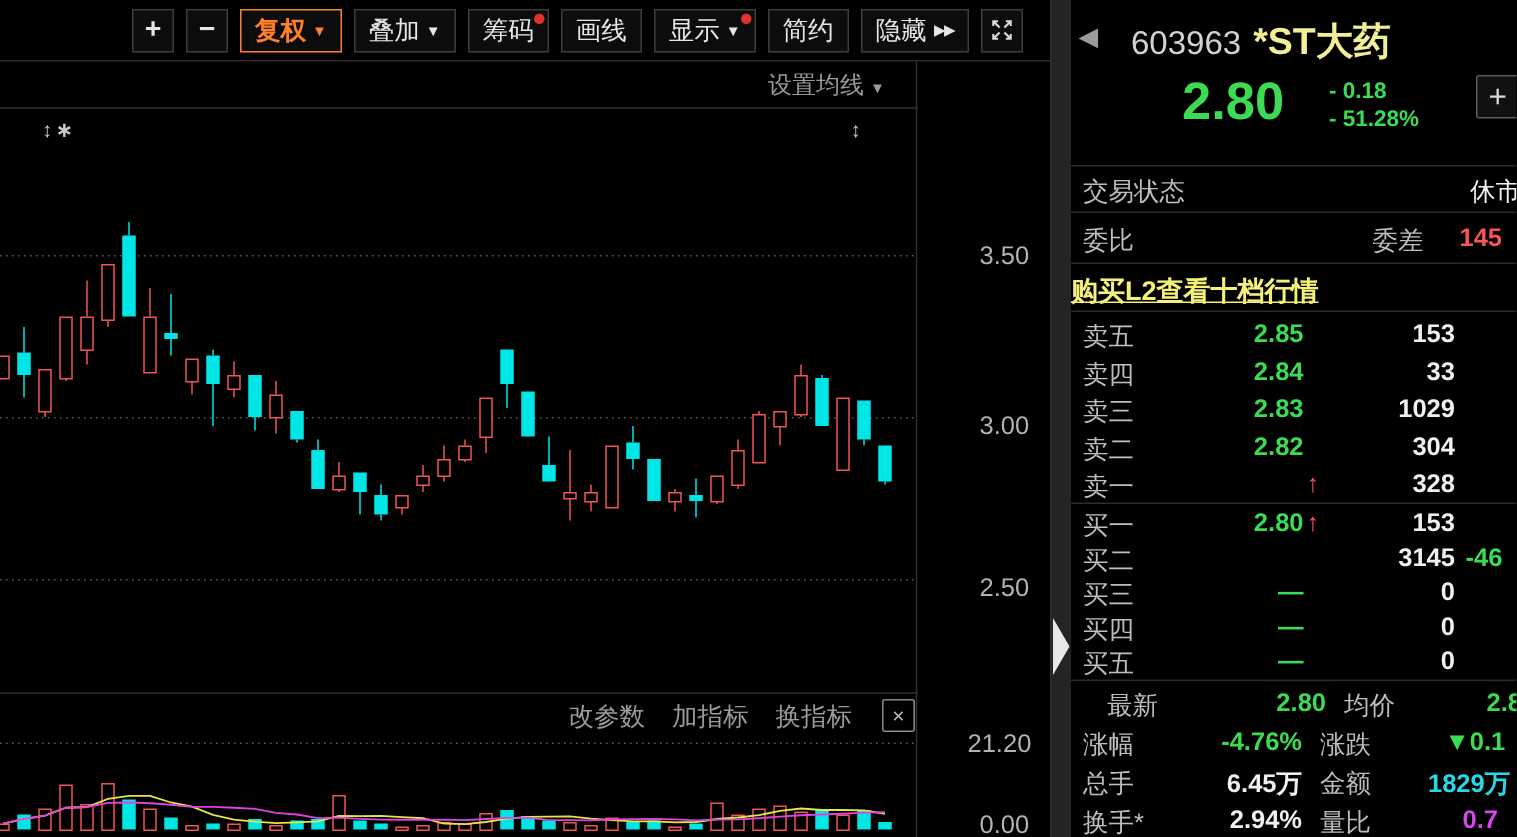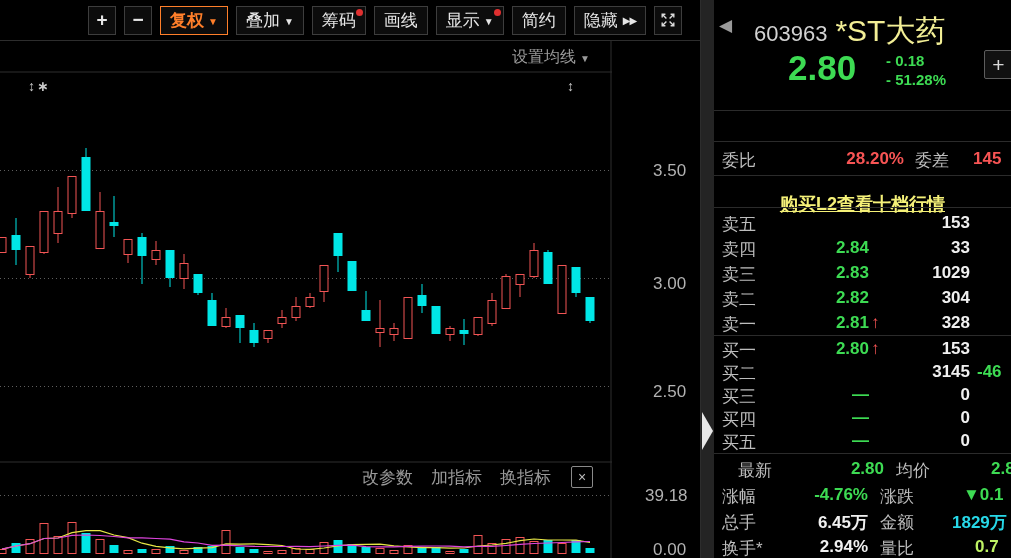--- a/index.html
+++ b/index.html
@@ -18,43 +18,43 @@
   .tbtn .caret{font-size:10px;margin-left:4px;transform:translateY(1px);}
   .tbtn .dot{position:absolute;top:2px;right:2px;width:7px;height:7px;border-radius:50%;background:#e03030;}
   .tbtn .chev{font-size:10px;margin-left:5px;letter-spacing:-1px;color:#e6e6e6;}
   
   #chartSvg{position:absolute;left:0;top:41px;}
   .axis-label{position:absolute;color:#b2b2b2;font-size:17px;}
   #maSetting{position:absolute;left:512px;top:47px;color:#9a9a9a;font-size:16px;cursor:pointer;}
   #maSetting .caret{font-size:10px;margin-left:4px;}
   .marker{position:absolute;color:#c8c8c8;font-size:14px;font-weight:bold;letter-spacing:2px;}
   #subToolbar{position:absolute;left:0;top:464px;width:612px;height:26px;display:flex;align-items:center;
-    justify-content:flex-end;gap:18px;color:#9a9a9a;font-size:17px;padding-right:19px;box-sizing:border-box;}
+    justify-content:flex-end;gap:18px;color:#9a9a9a;font-size:17px;padding-right:2px;box-sizing:border-box;}
   #subToolbar .sub-item{cursor:pointer;}
   #subClose{width:20px;height:20px;border:1px solid #8a8a8a;color:#bdbdbd;display:flex;align-items:center;
     justify-content:center;font-size:14px;margin-left:2px;cursor:pointer;border-radius:2px;}
   
   #splitter{position:absolute;left:700px;top:0;width:14px;height:558px;background:#242424;border-left:1px solid #2d2d2d;box-sizing:border-box;}
   #splitHandle{position:absolute;left:1px;top:412px;width:0;height:0;border-top:19px solid transparent;
     border-bottom:19px solid transparent;border-left:11px solid #e8e8e8;cursor:pointer;}
   
   #panel{position:absolute;left:714px;top:0;width:297px;height:558px;background:#000;}
   .prow{position:absolute;left:0;width:297px;box-sizing:border-box;}
   .divider{position:absolute;left:0;width:297px;border-top:1px solid #2b2b2b;}
   .lbl{color:#bdbdbd;font-size:17px;}
   .c-green{color:#3ddb53;}
   .c-red{color:#f75454;}
   .c-cyan{color:#27d8e8;}
   .c-white{color:#f0f0f0;}
-  .c-yellow{color:#bef264;}
+  .c-yellow{color:#d946ef;}
   .bold{font-weight:bold;}
   #backArrow{position:absolute;left:5px;top:15px;color:#9a9a9a;font-size:17px;cursor:pointer;}
   #codeName{position:absolute;left:40px;top:11px;white-space:nowrap;}
   #stockCode{color:#d2d2d2;font-size:22px;}
-  #stockName{color:#f3ef96;font-size:30px;font-weight:normal;margin-left:8px;}
+  #stockName{color:#f3ef96;font-size:25px;font-weight:bold;margin-left:8px;}
   #priceBig{position:absolute;left:74px;top:48px;font-size:35px;font-weight:bold;}
   #chgBlock{position:absolute;left:172px;top:51px;font-size:15px;font-weight:bold;line-height:19px;white-space:nowrap;}
   #addBtn{position:absolute;left:270px;top:50px;width:29px;height:29px;border:1px solid #5d5d5d;color:#d8d8d8;
     font-size:21px;display:flex;align-items:center;justify-content:center;border-radius:2px;cursor:pointer;box-sizing:border-box;background:#111;}
   .ob-label{position:absolute;left:8px;}
   .ob-price{position:absolute;left:0;width:155px;text-align:right;font-weight:bold;cursor:pointer;}
   .ob-arrow{position:absolute;left:157px;font-weight:bold;}
   .ob-qty{position:absolute;left:160px;width:96px;text-align:right;font-weight:bold;}
   .ob-extra{position:absolute;font-weight:bold;}
   .st-label1{position:absolute;left:8px;}
@@ -294,21 +294,21 @@
     <polyline points="2,508.1 16,505.0 30,502.7 44,497.5 58,497.0 72,491.6 86,489.6 100,489.6 114,494.0 128,496.7 142,502.2 156,505.4 170,506.8 184,507.8 198,507.2 212,506.6 226,502.9 240,503.1 254,502.9 268,503.7 282,504.5 296,508.0 310,508.4 324,507.0 338,504.8 352,503.6 366,503.4 380,503.2 394,504.8 408,505.8 422,506.6 436,506.6 450,507.2 464,507.0 478,505.0 492,504.0 506,502.4 520,499.6 534,498.0 548,499.0 562,499.0 576,499.2 590,501.5" fill="none" stroke="#e6e645" stroke-width="1.2"></polyline>
     <polyline points="2,508.1 16,505.0 30,502.7 44,497.5 58,497.0 72,494.3 86,494.0 100,494.5 114,495.5 128,496.9 142,496.9 156,497.5 170,498.2 184,500.9 198,502.0 212,504.4 226,504.1 240,504.9 254,505.4 268,505.5 282,505.5 296,505.4 310,505.7 324,505.0 338,504.3 352,504.1 366,505.7 380,505.8 394,505.9 408,505.3 422,505.1 436,505.0 450,505.2 464,505.9 478,505.4 492,505.3 506,504.5 520,503.4 534,502.5 548,502.0 562,501.5 576,500.8 590,500.5" fill="none" stroke="#dd44dd" stroke-width="1.2"></polyline>
   </svg>
 
 <span class="marker" style="left:28px;top:78px;">↕∗</span>
 <span class="marker" style="left:567px;top:78px;">↕</span>
 
 <span class="axis-label" style="left:653px;top:161px;">3.50</span>
 <span class="axis-label" style="left:653px;top:274px;">3.00</span>
 <span class="axis-label" style="left:653px;top:382px;">2.50</span>
-<span class="axis-label" style="left:645px;top:486px;">39.18</span>
+<span class="axis-label" style="left:645px;top:486px;">21.20</span>
 <span class="axis-label" style="left:653px;top:540px;">0.00</span>
 
 <div id="subToolbar">
     <span class="sub-item">改参数</span>
     <span class="sub-item">加指标</span>
     <span class="sub-item">换指标</span>
     <div id="subClose">×</div>
   </div>
 
 <div id="splitter">
@@ -321,56 +321,59 @@
     <span id="stockCode">603963</span><span id="stockName">*ST大药</span>
   </div>
   <div id="priceBig" class="c-green">2.80</div>
   <div id="chgBlock" class="c-green">
     <div>- 0.18</div>
     <div>- 51.28%</div>
   </div>
   <div id="addBtn">+</div>
 
   <div class="divider" style="top:110px;"></div>
+  <div class="prow fs17" style="top:116px;height:26px;">
+    <span class="lbl" style="position:absolute;left:8px;">交易状态</span>
+    <span class="c-white" style="position:absolute;left:266px;white-space:nowrap;">休市</span>
+  </div>
   <div class="divider" style="top:141px;"></div>
   <div class="prow fs17" style="top:149px;height:26px;">
     <span class="lbl" style="position:absolute;left:8px;">委比</span>
-    <span class="c-red bold" style="position:absolute;left:60px;width:130px;text-align:right;">28.20%</span>
     <span class="lbl" style="position:absolute;left:201px;">委差</span>
     <span class="c-red bold" style="position:absolute;left:259px;white-space:nowrap;">145</span>
   </div>
   <div class="divider" style="top:175px;"></div>
-  <div class="prow" style="top:192px;height:24px;text-align:center;">
+  <div class="prow" style="top:182px;height:24px;text-align:left;">
     <span style="color:#f5f178;font-size:18px;font-weight:bold;text-decoration:underline;cursor:pointer;">购买L2查看十档行情</span>
   </div>
   <div class="divider" style="top:207px;"></div>
 
   <div id="askRows">
       <div class="prow fs17" style="top: 213px; height: 24px;">
         <span class="lbl ob-label">卖五</span>
+        <span class="ob-price c-green">2.85</span>
         <span class="ob-qty c-white">153</span>
       </div>
       <div class="prow fs17" style="top: 238px; height: 24px;">
         <span class="lbl ob-label">卖四</span>
         <span class="ob-price c-green">2.84</span>
         <span class="ob-qty c-white">33</span>
       </div>
       <div class="prow fs17" style="top: 263px; height: 24px;">
         <span class="lbl ob-label">卖三</span>
         <span class="ob-price c-green">2.83</span>
         <span class="ob-qty c-white">1029</span>
       </div>
       <div class="prow fs17" style="top: 288px; height: 24px;">
         <span class="lbl ob-label">卖二</span>
         <span class="ob-price c-green">2.82</span>
         <span class="ob-qty c-white">304</span>
       </div>
       <div class="prow fs17" style="top: 313px; height: 24px;">
         <span class="lbl ob-label">卖一</span>
-        <span class="ob-price c-green">2.81</span>
         <span class="ob-arrow c-red">↑</span>
         <span class="ob-qty c-white">328</span>
       </div>
     </div>
   <div class="divider" style="top:335px;"></div>
   <div id="bidRows">
       <div class="prow fs17" style="top: 339px; height: 24px; padding-left: 22px;">
         <span class="lbl ob-label">买一</span>
         <span class="ob-price c-green">2.80</span>
         <span class="ob-arrow c-red">↑</span>

